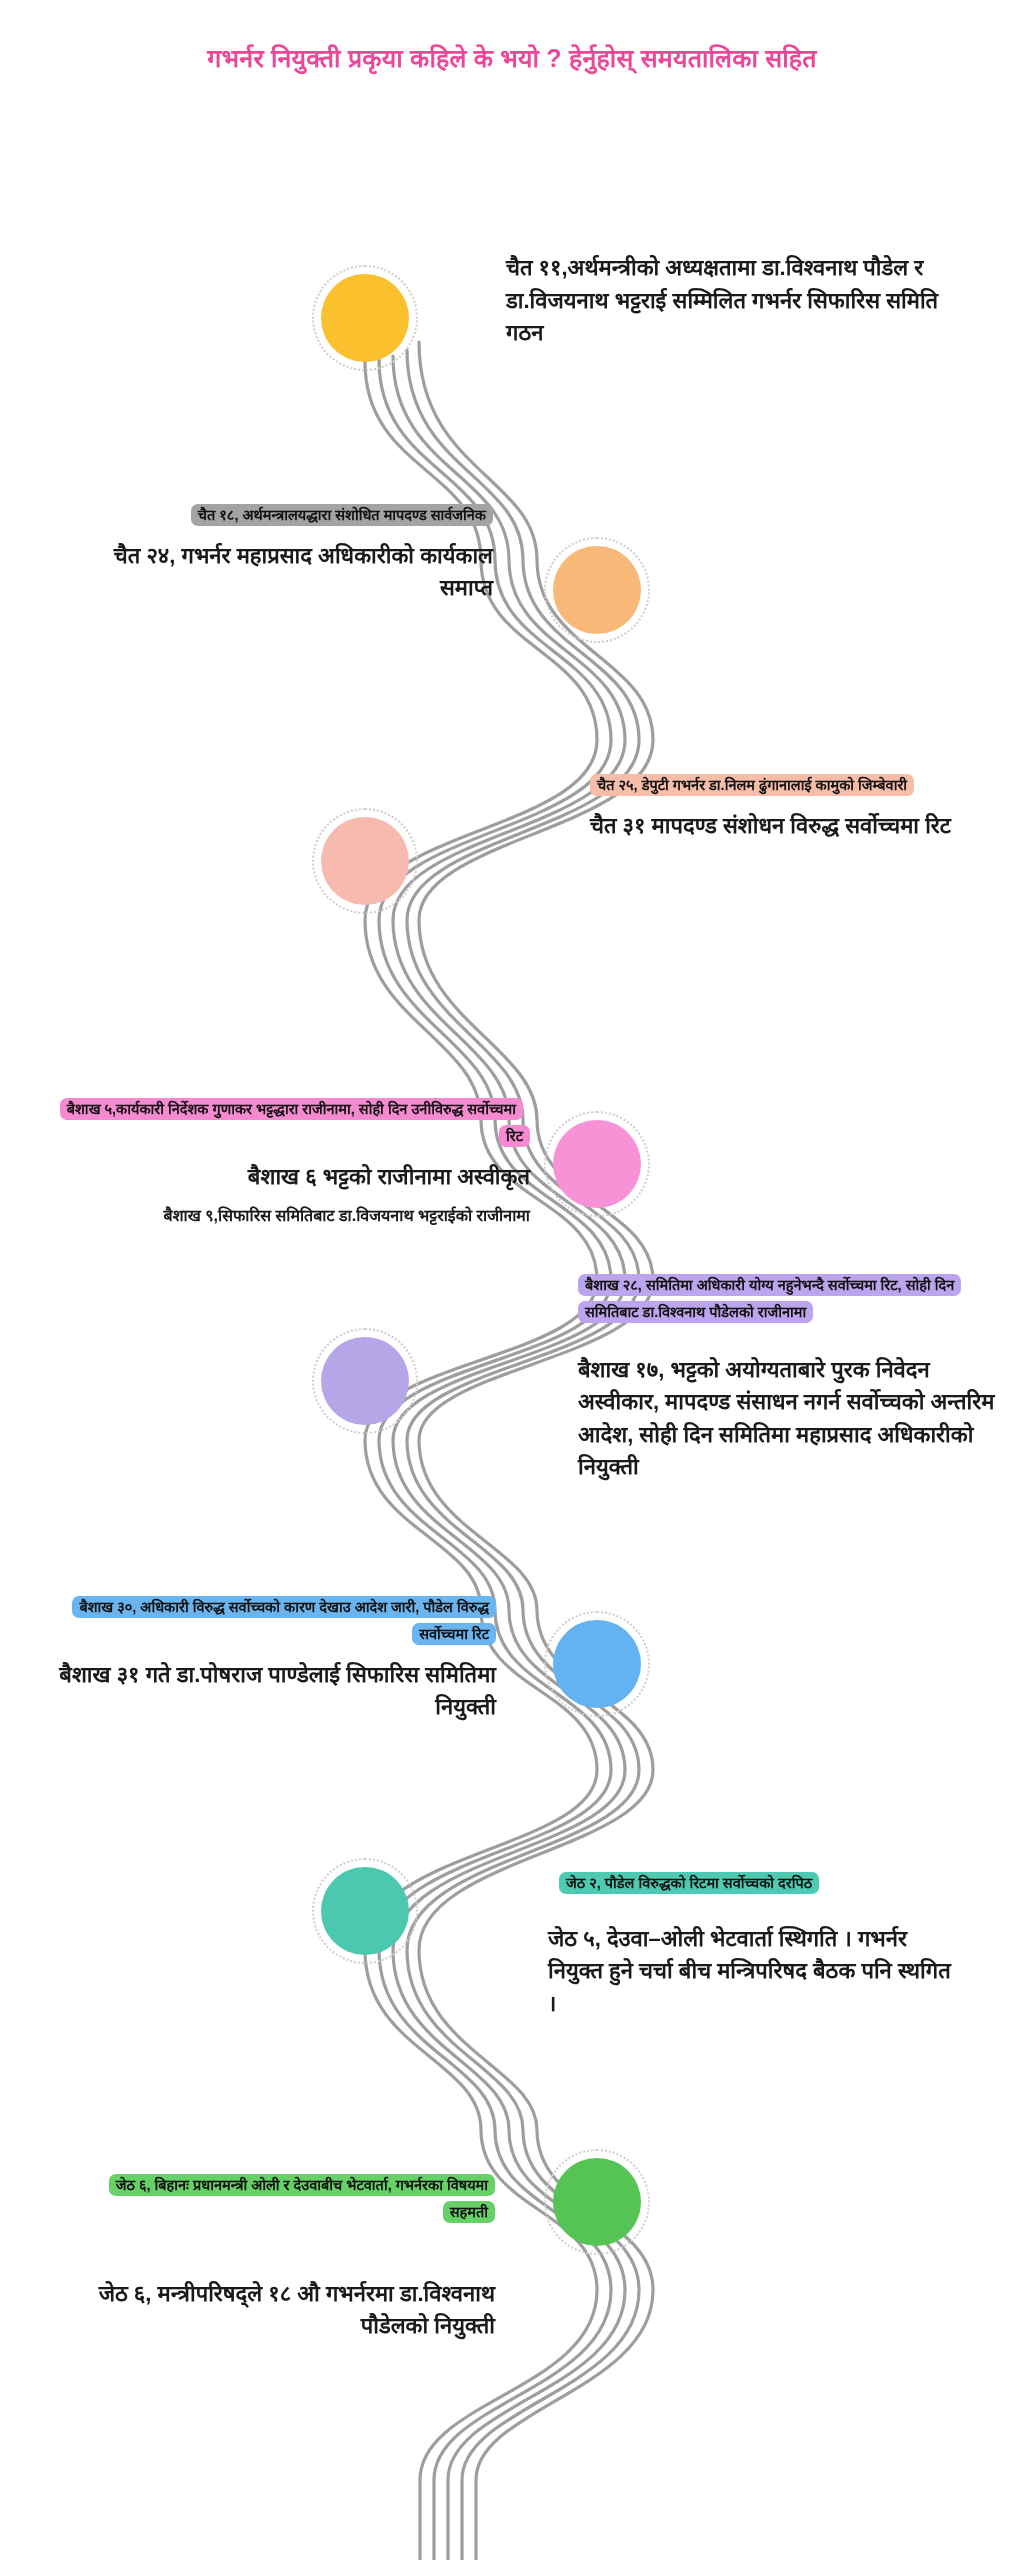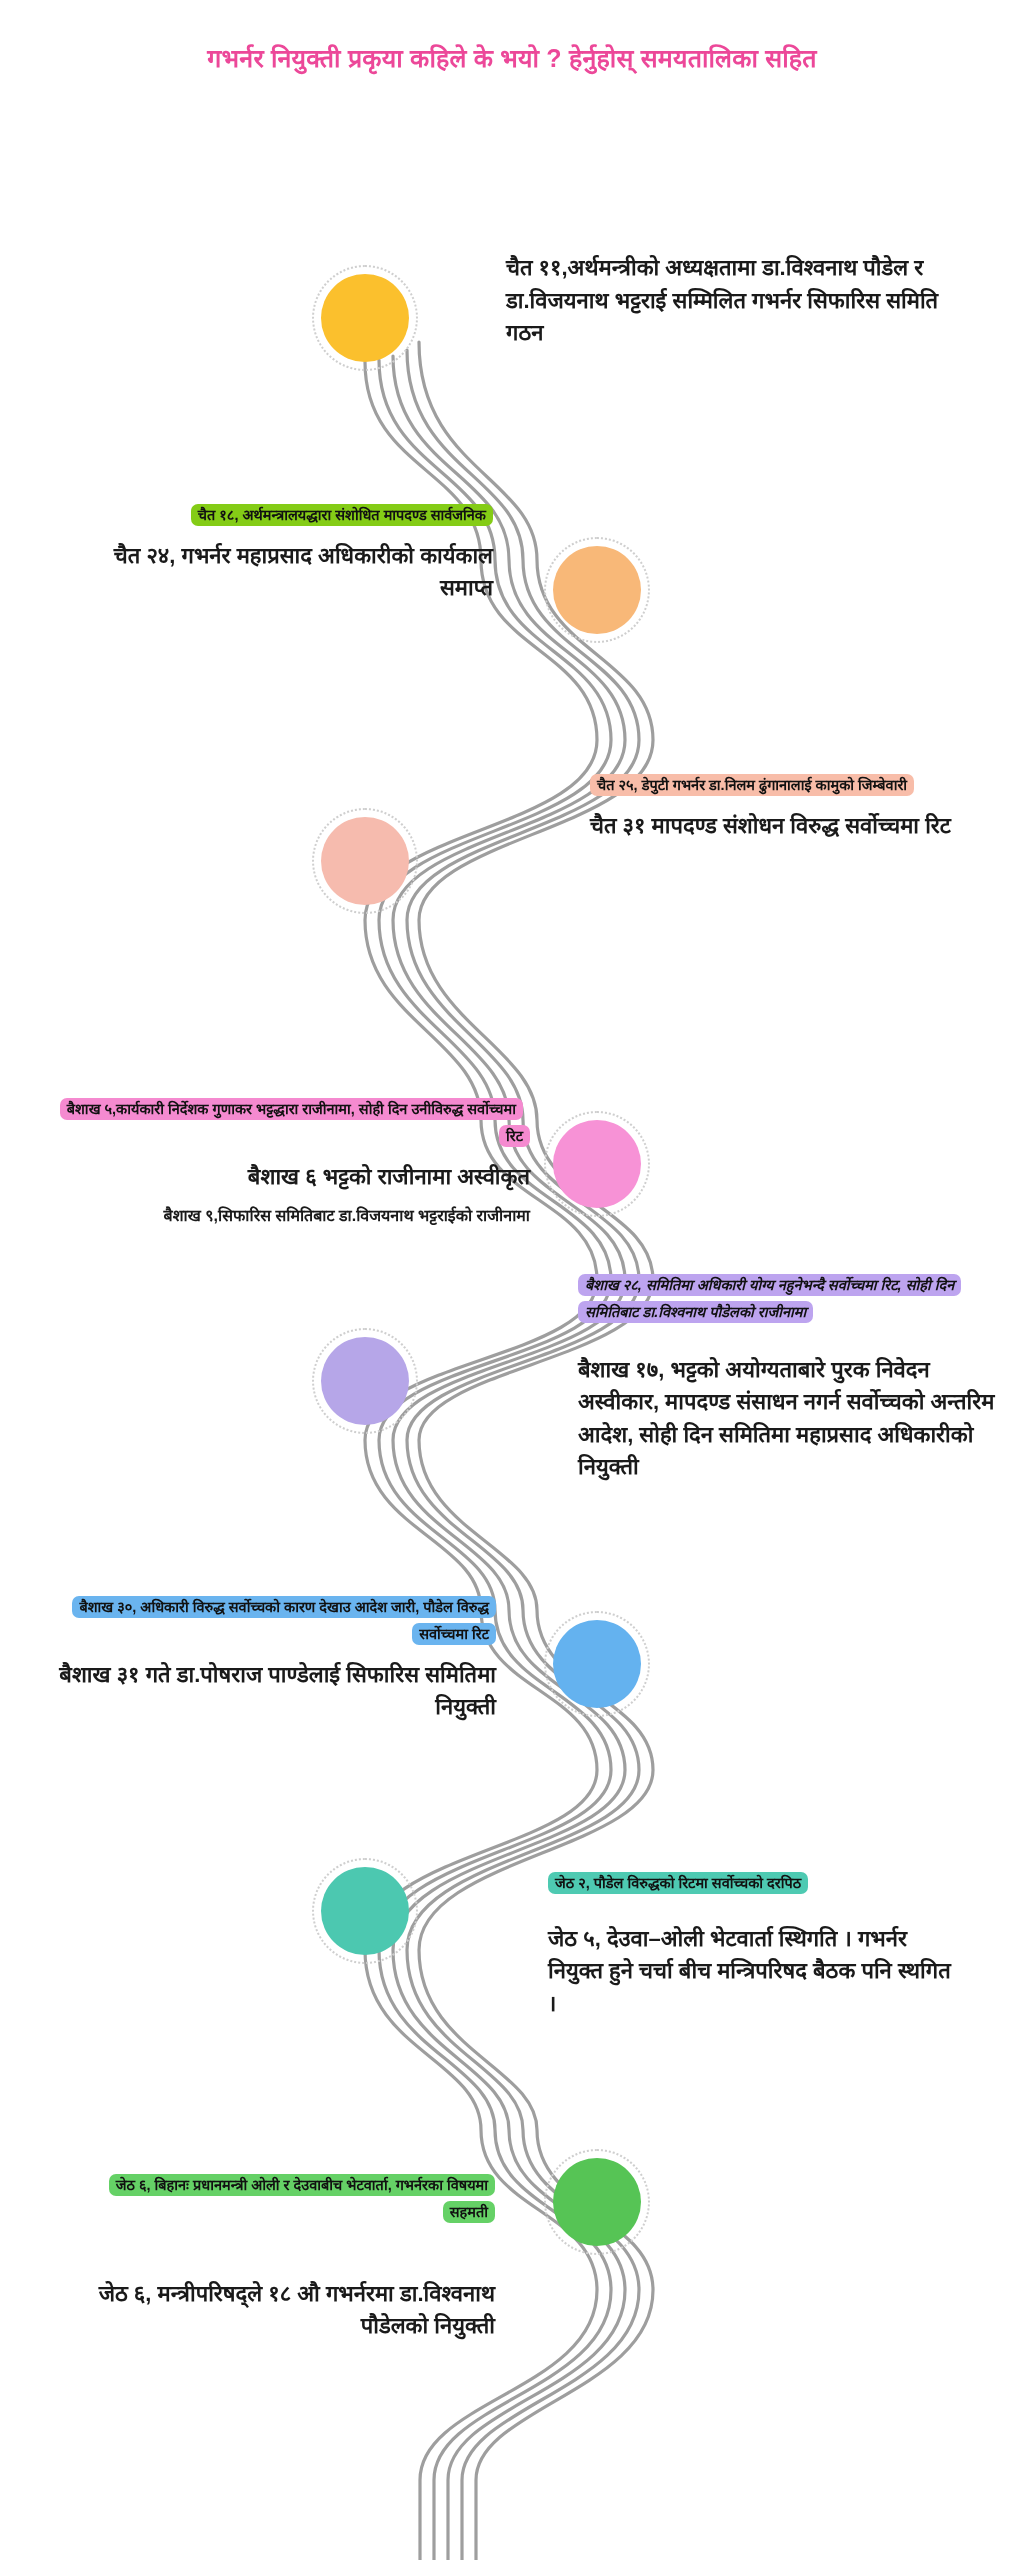--- a/index.html
+++ b/index.html
@@ -110,21 +110,21 @@
   <div class="halo"></div>
   <div class="disc" style="background:#56c455;"></div>
 </div>
 
 <div class="block ta-left" style="left:506px;top:212px;width:488px;">
   <div class="plain" style="margin-top:40px;width:458px;">चैत ११,अर्थमन्त्रीको अध्यक्षतामा डा.विश्वनाथ पौडेल र डा.विजयनाथ भट्टराई सम्मिलित गभर्नर सिफारिस समिति गठन</div>
 </div>
 
 <div class="block ta-right" style="left:55px;top:502px;width:438px;">
   <div>
-    <span class="callout" style="background:#84cc16;text-align:right;">चैत १८, अर्थमन्त्रालयद्धारा संशोधित मापदण्ड सार्वजनिक</span>
+    <span class="callout" style="background:#a3a3a3;text-align:right;">चैत १८, अर्थमन्त्रालयद्धारा संशोधित मापदण्ड सार्वजनिक</span>
   </div>
   <div class="plain">चैत २४, गभर्नर महाप्रसाद अधिकारीको कार्यकाल समाप्त</div>
 </div>
 
 <div class="block ta-left" style="left:590px;top:772px;width:420px;">
   <div>
     <span class="callout" style="background:#f8bda9;">चैत २५, डेपुटी गभर्नर डा.निलम ढुंगानालाई कामुको जिम्बेवारी</span>
   </div>
   <div class="plain">चैत ३१ मापदण्ड संशोधन विरुद्ध सर्वोच्चमा रिट</div>
 </div>
@@ -132,35 +132,35 @@
 <div class="block ta-right" style="left:48px;top:1096px;width:482px;">
   <div>
     <span class="callout" style="background:#f58ad0;">बैशाख ५,कार्यकारी निर्देशक गुणाकर भट्टद्धारा राजीनामा, सोही दिन उनीविरुद्ध सर्वोच्चमा रिट</span>
   </div>
   <div class="plain">बैशाख ६ भट्टको राजीनामा अस्वीकृत</div>
   <div class="plain small">बैशाख ९,सिफारिस समितिबाट डा.विजयनाथ भट्टराईको राजीनामा</div>
 </div>
 
 <div class="block ta-left" style="left:578px;top:1272px;width:432px;">
   <div>
-    <span class="callout" style="background:#bda4ef;font-style:italic;">बैशाख २८, समितिमा अधिकारी योग्य नहुनेभन्दै सर्वोच्चमा रिट, सोही दिन समितिबाट डा.विश्वनाथ पौडेलको राजीनामा</span>
+    <span class="callout" style="background:#bda4ef;">बैशाख २८, समितिमा अधिकारी योग्य नहुनेभन्दै सर्वोच्चमा रिट, सोही दिन समितिबाट डा.विश्वनाथ पौडेलको राजीनामा</span>
   </div>
   <div class="plain" style="margin-top:28px;">बैशाख १७, भट्टको अयोग्यताबारे पुरक निवेदन अस्वीकार, मापदण्ड संसाधन नगर्न सर्वोच्चको अन्तरिम आदेश, सोही दिन समितिमा महाप्रसाद अधिकारीको नियुक्ती</div>
 </div>
 
 <div class="block ta-right" style="left:48px;top:1594px;width:448px;">
   <div>
     <span class="callout" style="background:#6ab4ef;">बैशाख ३०, अधिकारी विरुद्ध सर्वोच्चको कारण देखाउ आदेश जारी, पौडेल विरुद्ध सर्वोच्चमा रिट</span>
   </div>
   <div class="plain">बैशाख ३१ गते डा.पोषराज पाण्डेलाई सिफारिस समितिमा नियुक्ती</div>
 </div>
 
 <div class="block ta-left" style="left:548px;top:1870px;width:446px;">
   <div>
-    <span class="callout" style="background:#4ecab2;">जेठ २, पौडेल विरुद्धको रिटमा सर्वोच्चको दरपिठ</span>
+    <span class="callout" style="background:#4ecab2;margin-left:11px;">जेठ २, पौडेल विरुद्धको रिटमा सर्वोच्चको दरपिठ</span>
   </div>
   <div class="plain" style="margin-top:26px;width:408px;">जेठ ५,  देउवा–ओली भेटवार्ता स्थिगति । गभर्नर नियुक्त हुने चर्चा बीच मन्त्रिपरिषद बैठक पनि स्थगित ।</div>
 </div>
 
 <div class="block ta-right" style="left:95px;top:2172px;width:400px;">
   <div>
     <span class="callout" style="background:#65d166;">जेठ ६, बिहानः प्रधानमन्त्री ओली र देउवाबीच भेटवार्ता, गभर्नरका विषयमा सहमती</span>
   </div>
   <div class="plain" style="margin-top:52px;">जेठ ६, मन्त्रीपरिषद्ले १८ औ गभर्नरमा डा.विश्वनाथ पौडेलको नियुक्ती</div>
 </div>

